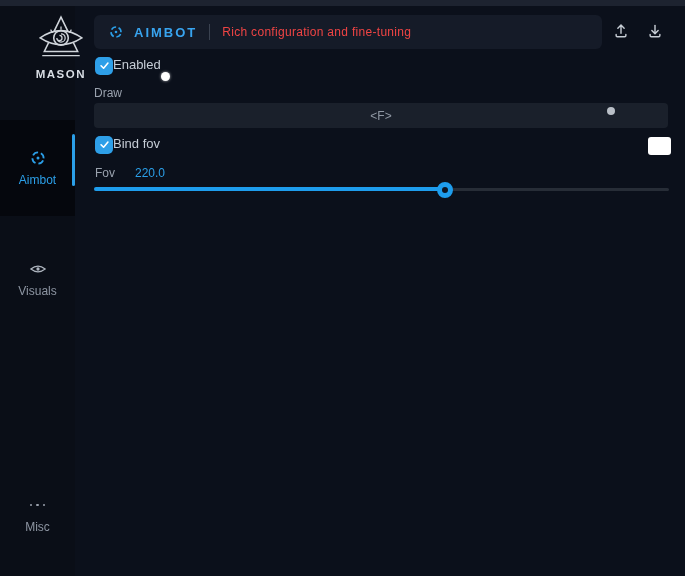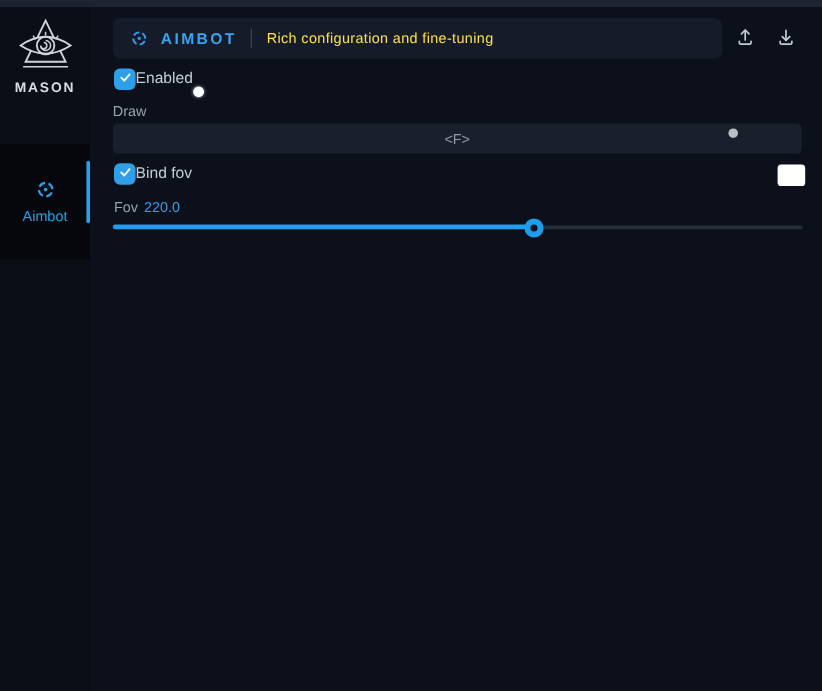--- a/index.html
+++ b/index.html
@@ -7,21 +7,21 @@
     width:685px;height:576px;overflow:hidden;position:relative;
     background:#0b101b;
     font-family:"Liberation Sans", sans-serif;
     -webkit-font-smoothing:antialiased;
   }
   .app{position:absolute;inset:0;}
   .topstrip{position:absolute;left:0;top:0;width:685px;height:6px;background:#1d2330;}
 
   
   .sidebar{position:absolute;left:0;top:6px;width:75px;height:570px;background:#0a0e17;}
-  .brand{position:absolute;left:0;top:8px;width:75px;display:flex;flex-direction:column;align-items:center;}
+  .brand{position:absolute;left:0;top:8px;width:75px;display:flex;flex-direction:column;align-items:flex-end;padding-left:11px;}
   .brand svg{display:block;}
   .brand-name{margin-top:4px;color:#d9dee5;font-size:11.5px;font-weight:bold;letter-spacing:1.5px;}
 
   .nav-item{position:absolute;left:0;width:75px;display:flex;flex-direction:column;align-items:center;justify-content:center;gap:6px;cursor:pointer;}
   .nav-item .nav-label{font-size:12px;color:#8d95a2;}
   .nav-item .nav-icon{color:#aeb5bf;height:18px;display:flex;align-items:center;justify-content:center;}
   .nav-item.active{background:#05070d;}
   .nav-item.active .nav-label{color:#2b9fe8;}
   .nav-item.active .nav-icon{color:#2b9fe8;}
   .active-bar{position:absolute;right:0;top:14px;width:3px;height:52px;background:#2b9fe8;border-radius:2px;}
@@ -31,41 +31,41 @@
   .nav-misc{top:482px;height:54px;}
   .dots{display:flex;gap:4px;align-items:center;height:10px;}
   .dots i{width:2.5px;height:2.5px;border-radius:50%;background:#9aa1ad;display:block;}
 
   
   .main{position:absolute;left:75px;top:6px;width:610px;height:570px;}
 
   .header-bar{position:absolute;left:19px;top:9px;width:508px;height:34px;background:#151b28;border-radius:6px;display:flex;align-items:center;padding:0 14px;box-sizing:border-box;}
   .htitle{color:#38a4ef;font-size:13px;font-weight:bold;letter-spacing:2px;margin-left:10px;}
   .hdivider{width:1px;height:16px;background:#3a4250;margin:0 12px;}
-  .hsub{color:#fde047;font-size:12px;letter-spacing:.3px;}
+  .hsub{color:#ef4444;font-size:12px;letter-spacing:.3px;}
   .hicon{color:#2b9fe8;display:flex;align-items:center;}
 
   .iconbtn{position:absolute;top:13px;width:26px;height:26px;background:transparent;border:none;padding:0;color:#c6ccd4;cursor:pointer;display:flex;align-items:center;justify-content:center;}
   .iconbtn.up{left:533px;}
   .iconbtn.down{left:567px;}
 
   .checkbox{width:18px;height:18px;border-radius:5px;background:#2e9fe8;display:inline-flex;align-items:center;justify-content:center;flex:none;cursor:pointer;}
   .cb-row{position:absolute;left:20px;display:flex;align-items:flex-start;}
   .cb-row .cb-label{color:#c6cdd6;font-size:13px;}
   .row-enabled{top:51px;}
   .row-drawfov{top:130px;}
 
   .field-label{position:absolute;left:19px;top:80px;color:#9aa2ae;font-size:12px;}
   .bind-input{position:absolute;left:19px;top:97px;width:574px;height:25px;background:#1a202b;border-radius:4px;display:flex;align-items:center;justify-content:center;cursor:pointer;}
   .bind-input span{color:#8f97a3;font-size:12px;}
 
   .swatch{position:absolute;left:573px;top:131px;width:23px;height:18px;border-radius:3px;background:#ffffff;cursor:pointer;}
 
   .fov-label{position:absolute;left:20px;top:160px;font-size:12px;color:#9aa2ae;}
-  .fov-label .blue{color:#2b9fe8;margin-left:5px;}
+  .fov-label .blue{color:#2b9fe8;margin-left:20px;}
 
   .slider{position:absolute;left:19px;top:176px;width:575px;height:16px;cursor:pointer;}
   .slider .track{position:absolute;left:0;top:6px;width:100%;height:3px;background:#272d37;border-radius:2px;}
   .slider .fill{position:absolute;left:0;top:5px;height:4px;background:#1e9ded;border-radius:2px;}
   .slider .thumb{position:absolute;top:0;width:6px;height:6px;margin-left:-8px;border:5px solid #1e9ded;border-radius:50%;background:#0e1420;}
 
   .cursor-dot{position:absolute;border-radius:50%;}
   .cursor-dot.white{left:86px;top:66px;width:9px;height:9px;background:#ffffff;box-shadow:0 0 3px rgba(255,255,255,.7);}
   .cursor-dot.gray{left:532px;top:101px;width:8px;height:8px;background:#b9bfc7;}
 </style>
@@ -94,22 +94,39 @@
       <span class="nav-icon">
         <svg width="18" height="18" viewBox="0 0 24 24" fill="none" stroke="currentColor" stroke-width="2.4">
           <circle cx="12" cy="12" r="7.5" stroke-dasharray="7.8 4" transform="rotate(24 12 12)"></circle>
           <circle cx="12" cy="12" r="2" fill="currentColor" stroke="none"></circle>
         </svg>
       </span>
       <span class="nav-label">Aimbot</span>
       <span class="active-bar"></span>
     </div>
 
-
-
+    <div class="nav-item nav-visuals">
+      <span class="nav-icon">
+        <svg width="18" height="18" viewBox="0 0 24 24" fill="none" stroke="currentColor" stroke-width="1.7">
+          <path d="M2.5 12 Q12 4.5 21.5 12 Q12 19.5 2.5 12 Z"></path>
+          <circle cx="12" cy="12" r="2.2" fill="currentColor" stroke="none"></circle>
+        </svg>
+      </span>
+      <span class="nav-label">Visuals</span>
+    </div>
+
+
+    <div class="nav-item nav-misc">
+      <span class="nav-icon dots">
+          <i></i>
+          <i></i>
+          <i></i>
+        </span>
+      <span class="nav-label">Misc</span>
+    </div>
   </aside>
 
   <main class="main">
 
     <div class="header-bar">
       <span class="hicon">
         <svg width="16" height="16" viewBox="0 0 24 24" fill="none" stroke="currentColor" stroke-width="2.4">
           <circle cx="12" cy="12" r="7.5" stroke-dasharray="7.8 4" transform="rotate(24 12 12)"></circle>
           <circle cx="12" cy="12" r="2" fill="currentColor" stroke="none"></circle>
         </svg>

